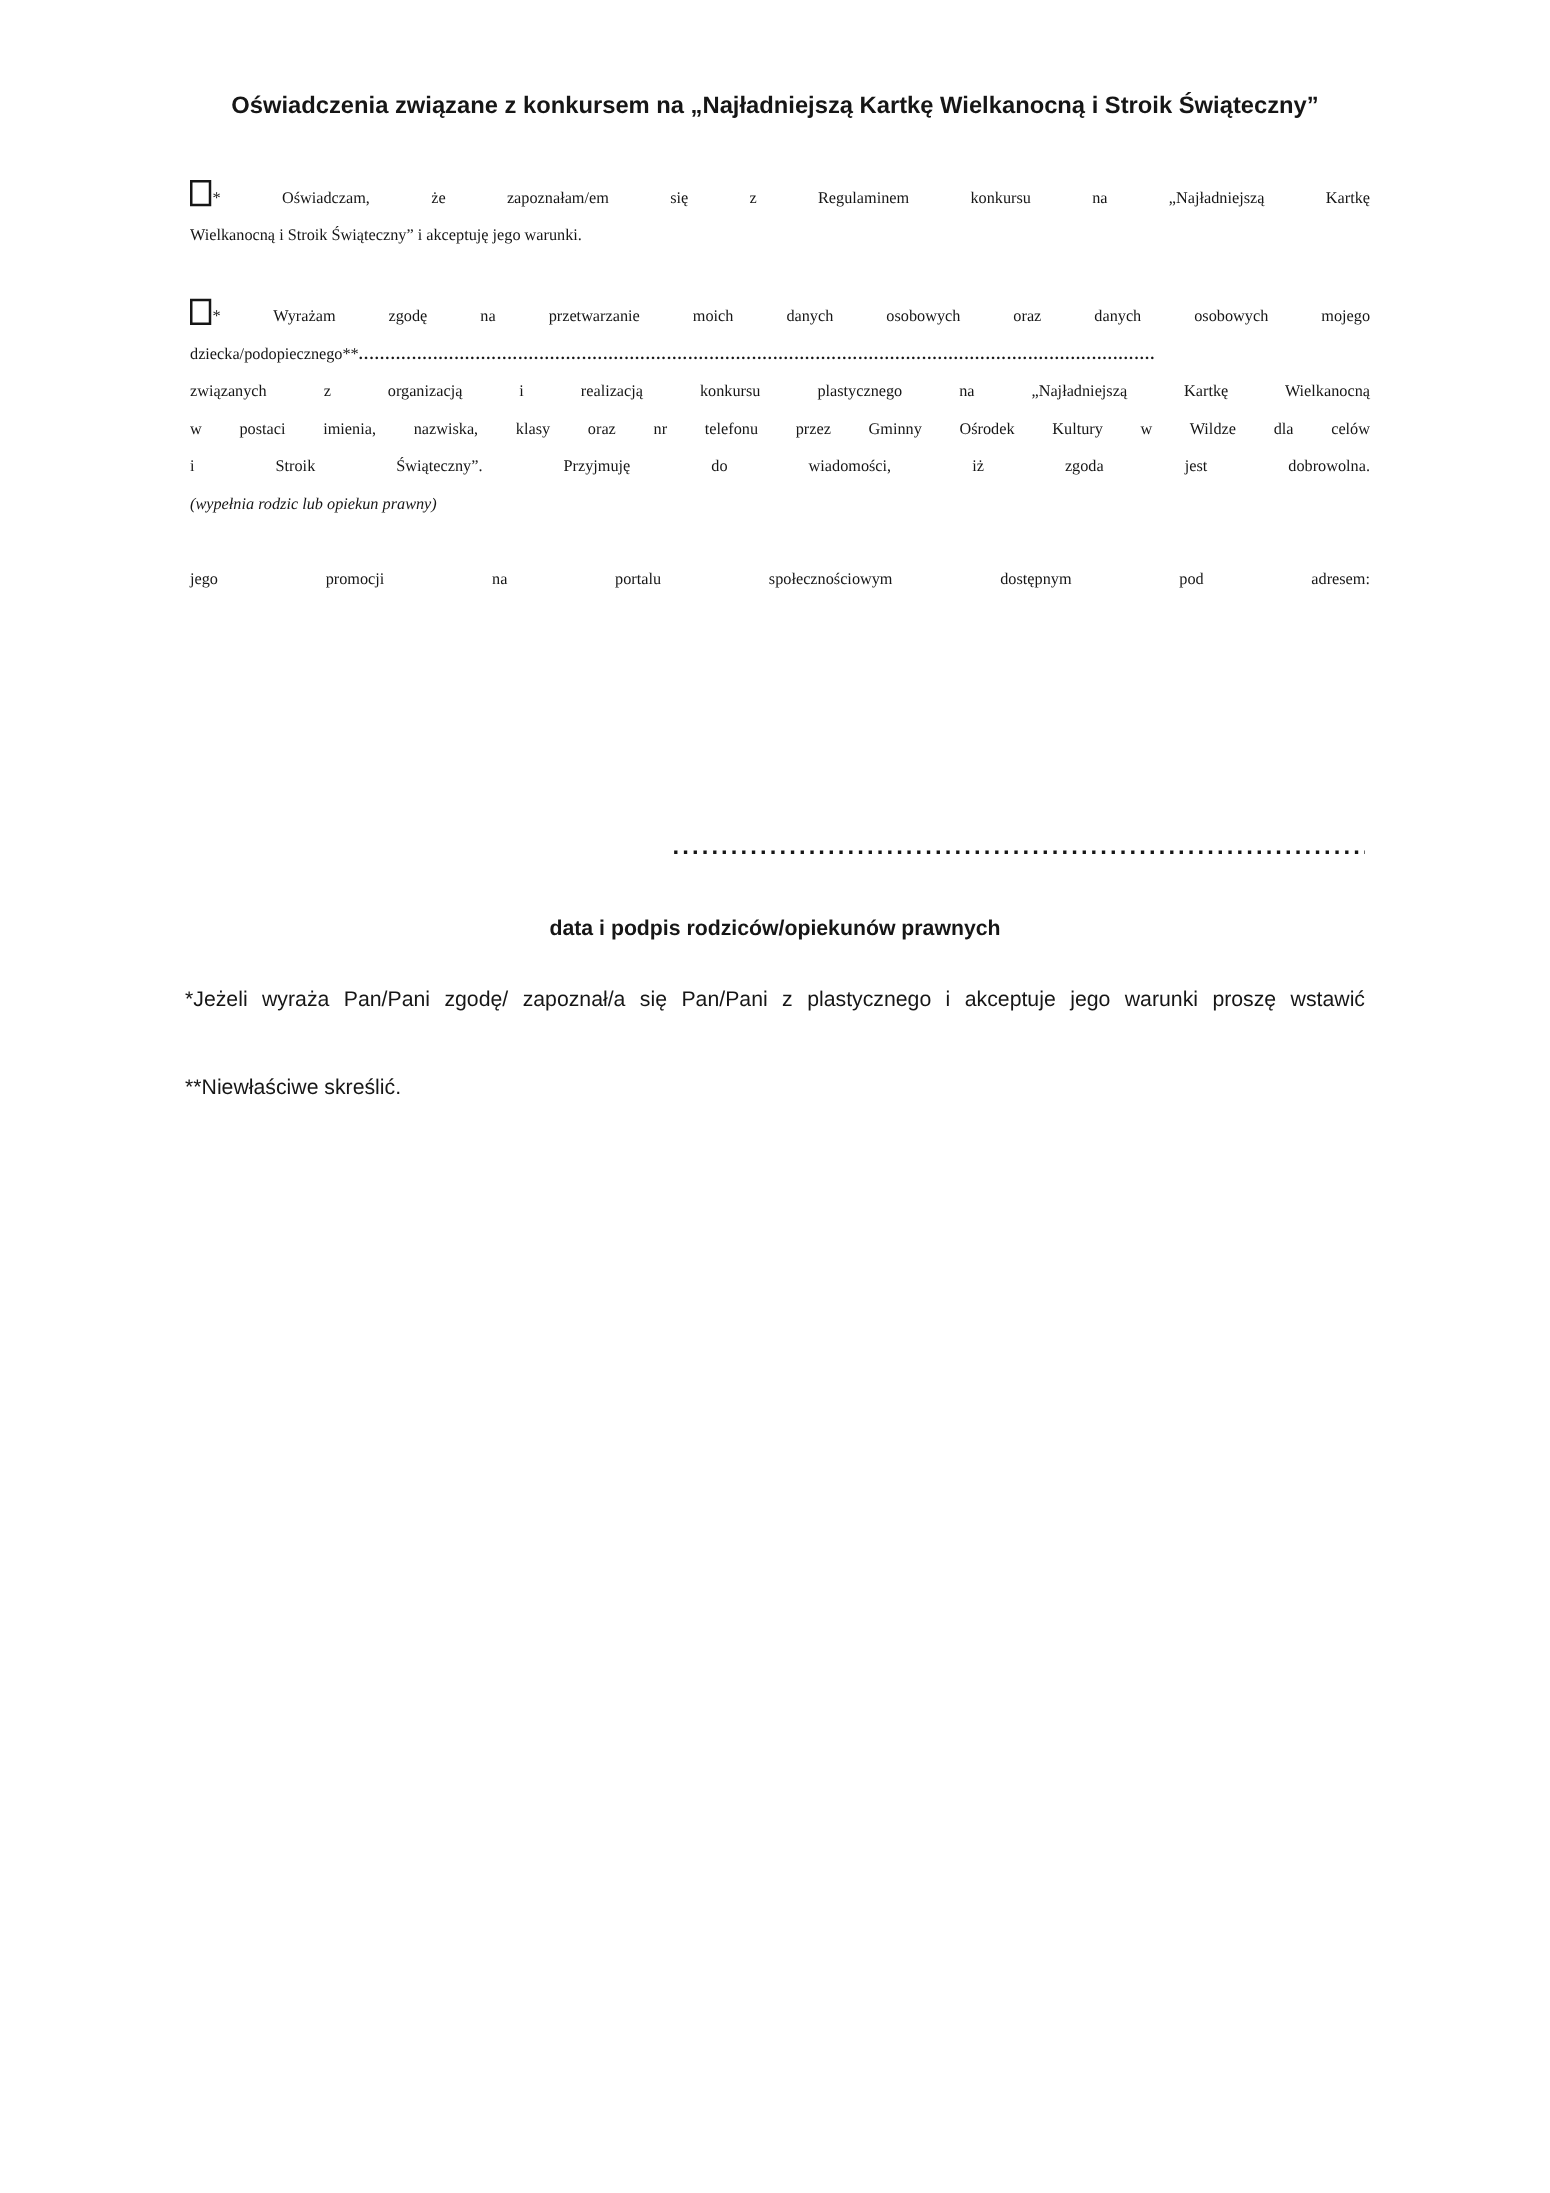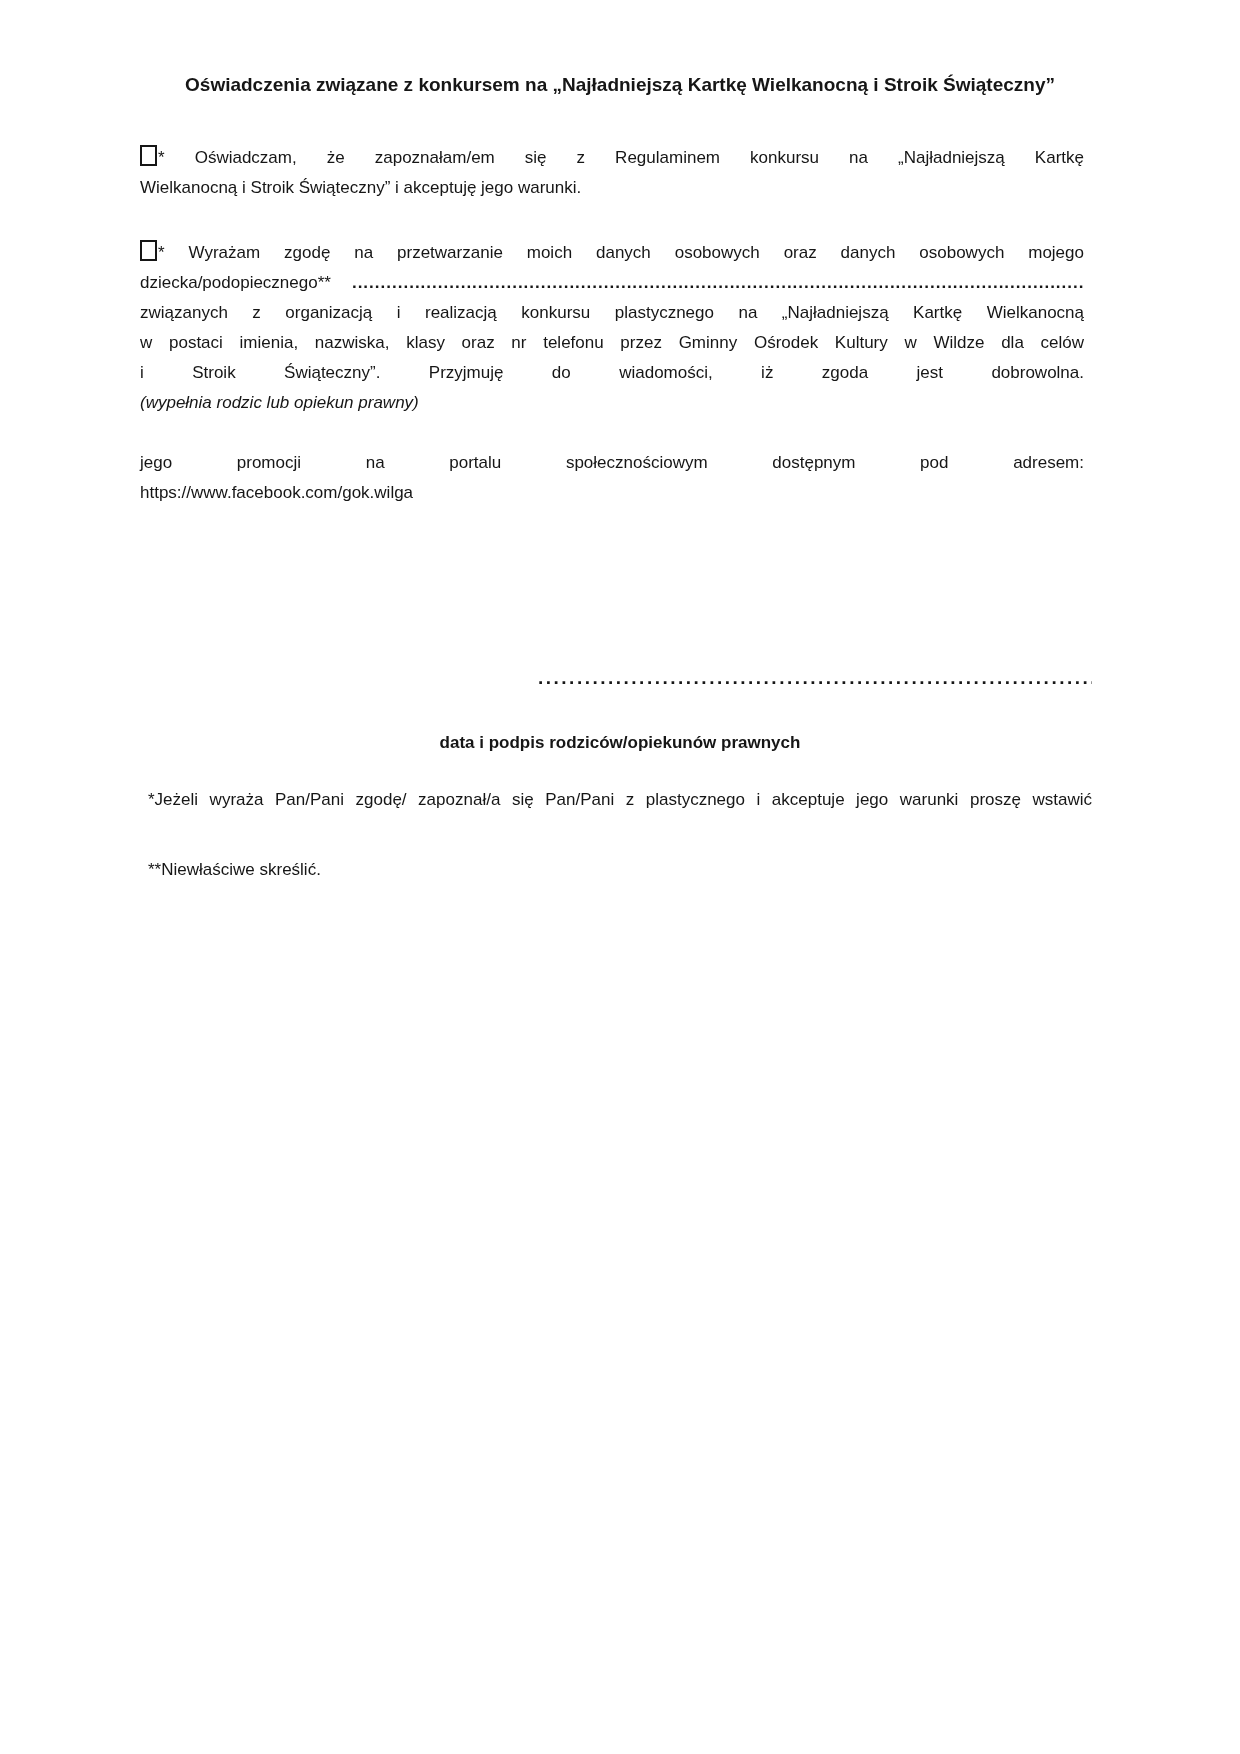--- a/index.html
+++ b/index.html
@@ -16,26 +16,26 @@
   .title {
     position: absolute;
     top: 70px; left: 148px; width: 944px;
     font-size: 19px; line-height: 30px;
     font-weight: bold;
     text-align: center;
     white-space: nowrap;
   }
   .block {
     position: absolute;
-    left: 140px; width: 944px;
-    font-size: 17px; line-height: 30px;
+    left: 152px; width: 944px;
+    font-size: 13px; line-height: 30px; font-family: Liberation Serif, serif;
   }
   .line { min-height: 30px; }
   .jlast { text-align: justify; text-align-last: justify; }
-  .leader { display: flex; align-items: flex-end; gap: 21px; }
+  .leader { display: flex; align-items: flex-end; }
   .dots-fill {
     flex: 1 1 auto;
     overflow: hidden;
     white-space: nowrap;
     letter-spacing: 1px;
     font-weight: bold;
   }
   .it { font-style: italic; }
   .cb {
     display: inline-block;
@@ -87,21 +87,20 @@
       <span class="dots-fill">......................................................................................................................................................</span>
     </div>
     <div class="line jlast">związanych z organizacją i realizacją konkursu plastycznego na „Najładniejszą Kartkę Wielkanocną</div>
     <div class="line jlast">w postaci imienia, nazwiska, klasy oraz nr telefonu przez Gminny Ośrodek Kultury w Wildze dla celów</div>
     <div class="line jlast">i Stroik Świąteczny”. Przyjmuję do wiadomości, iż zgoda jest dobrowolna.</div>
     <div class="line it">(wypełnia rodzic lub opiekun prawny)</div>
   </section>
 
   <section class="block" style="top:448px">
     <div class="line jlast">jego promocji na portalu społecznościowym dostępnym pod adresem:</div>
-    <div class="line">https://www.facebook.com/gok.wilga</div>
   </section>
 
   <div class="sig-dots">......................................................................................................................................................</div>
   <div class="sig-label">data i podpis rodziców/opiekunów prawnych</div>
 
   <section class="fn" style="top:788px">
     <div class="jlast">*Jeżeli wyraża Pan/Pani zgodę/ zapoznał/a się Pan/Pani z plastycznego i akceptuje jego warunki proszę wstawić</div>
   </section>
   <section class="fn" style="top:858px">
     <div>**Niewłaściwe skreślić.</div>

